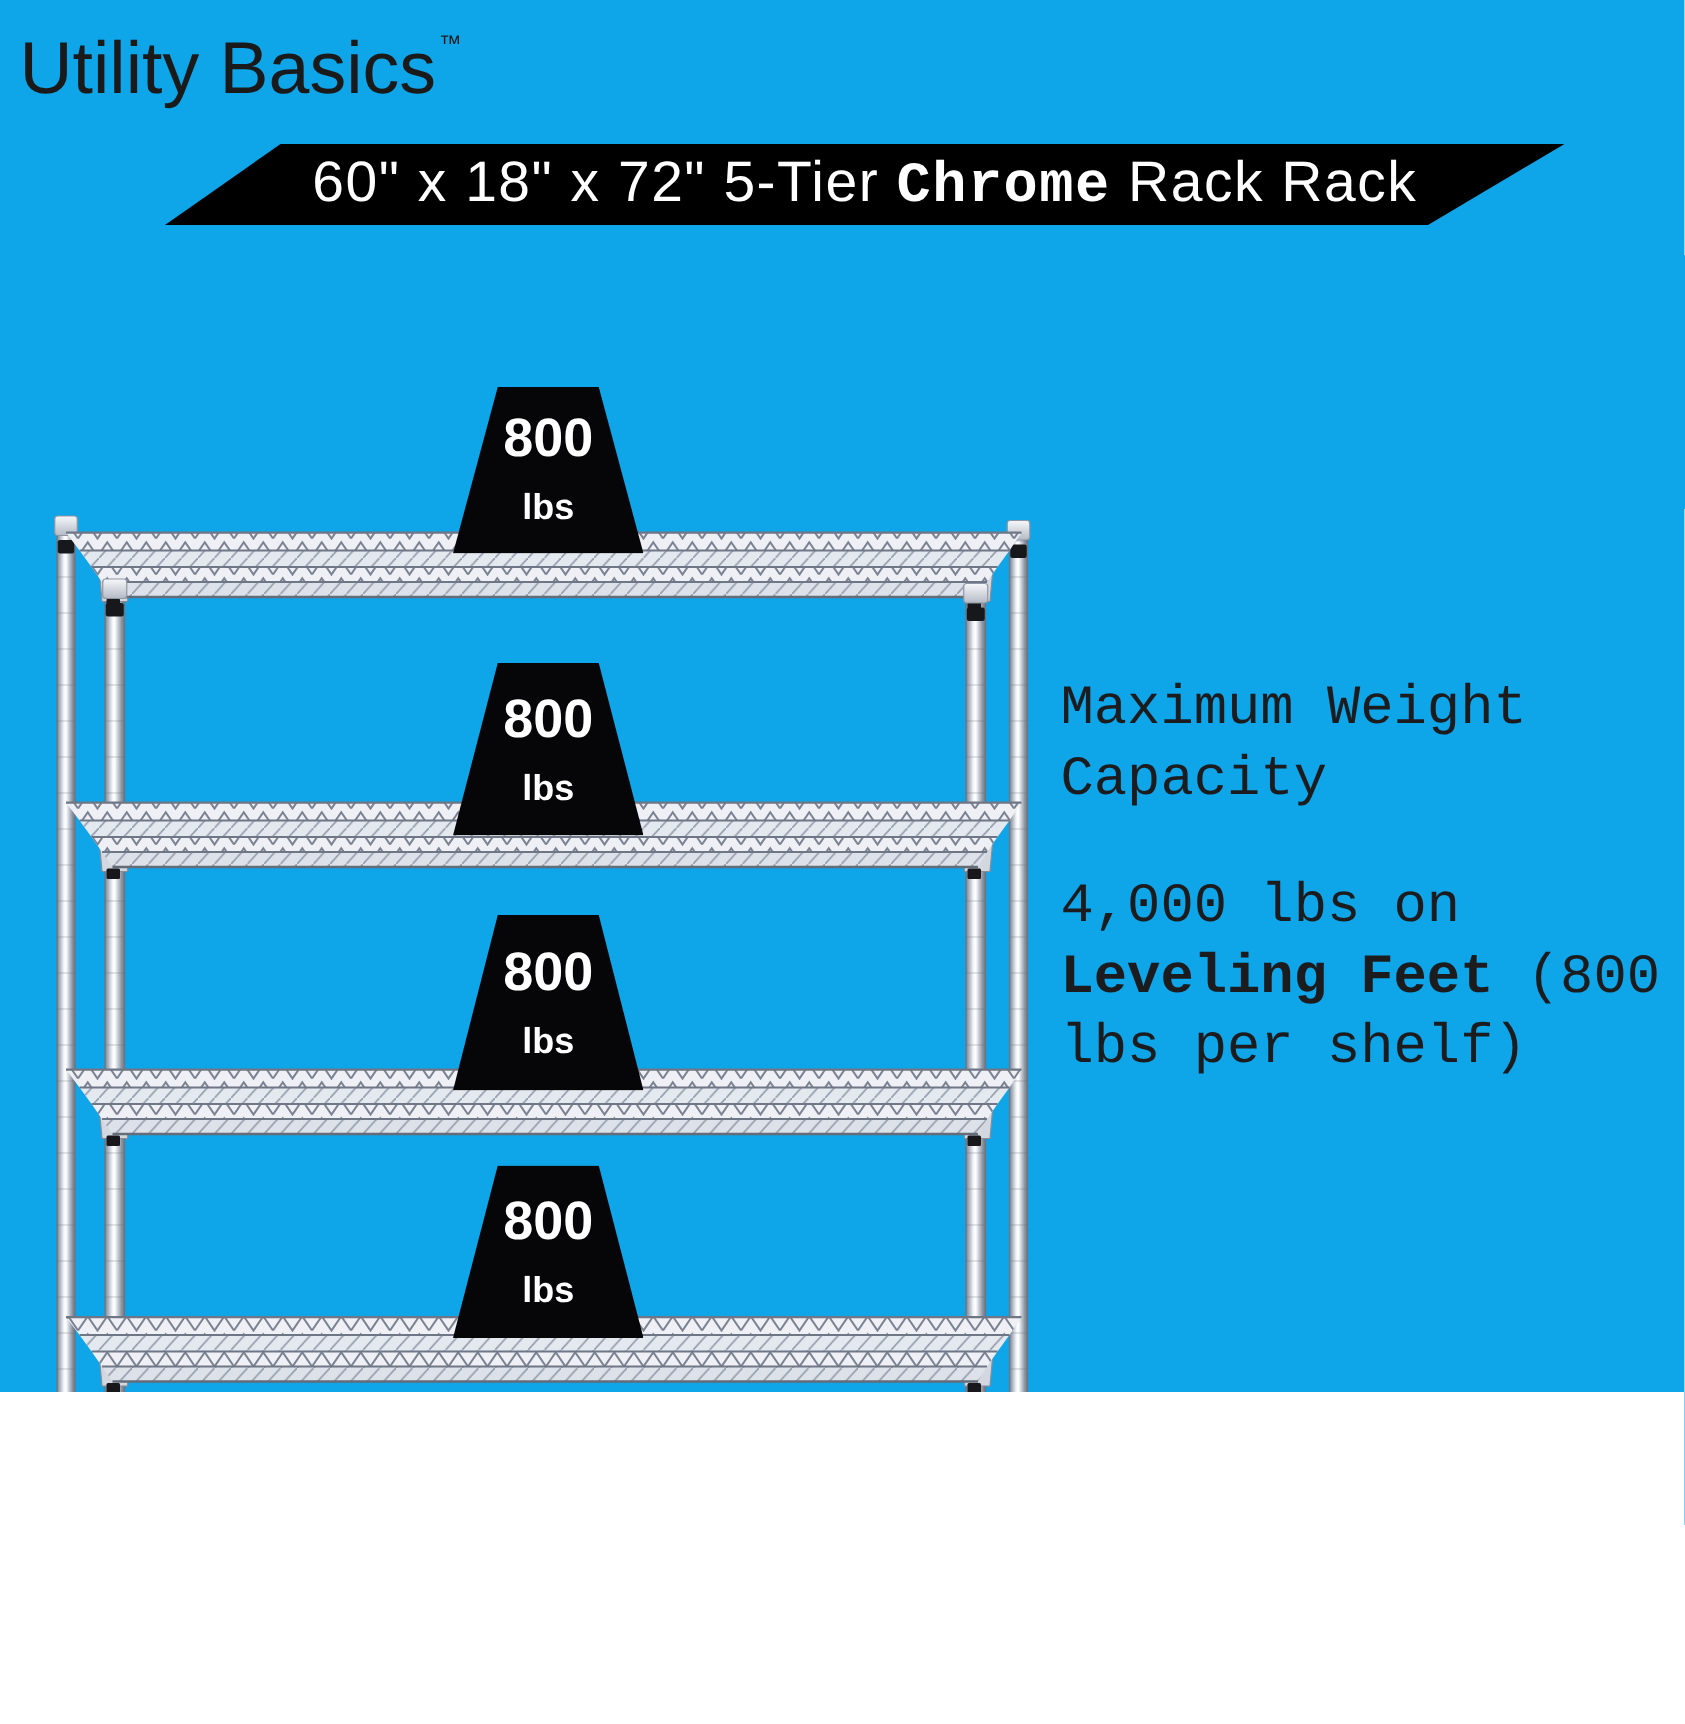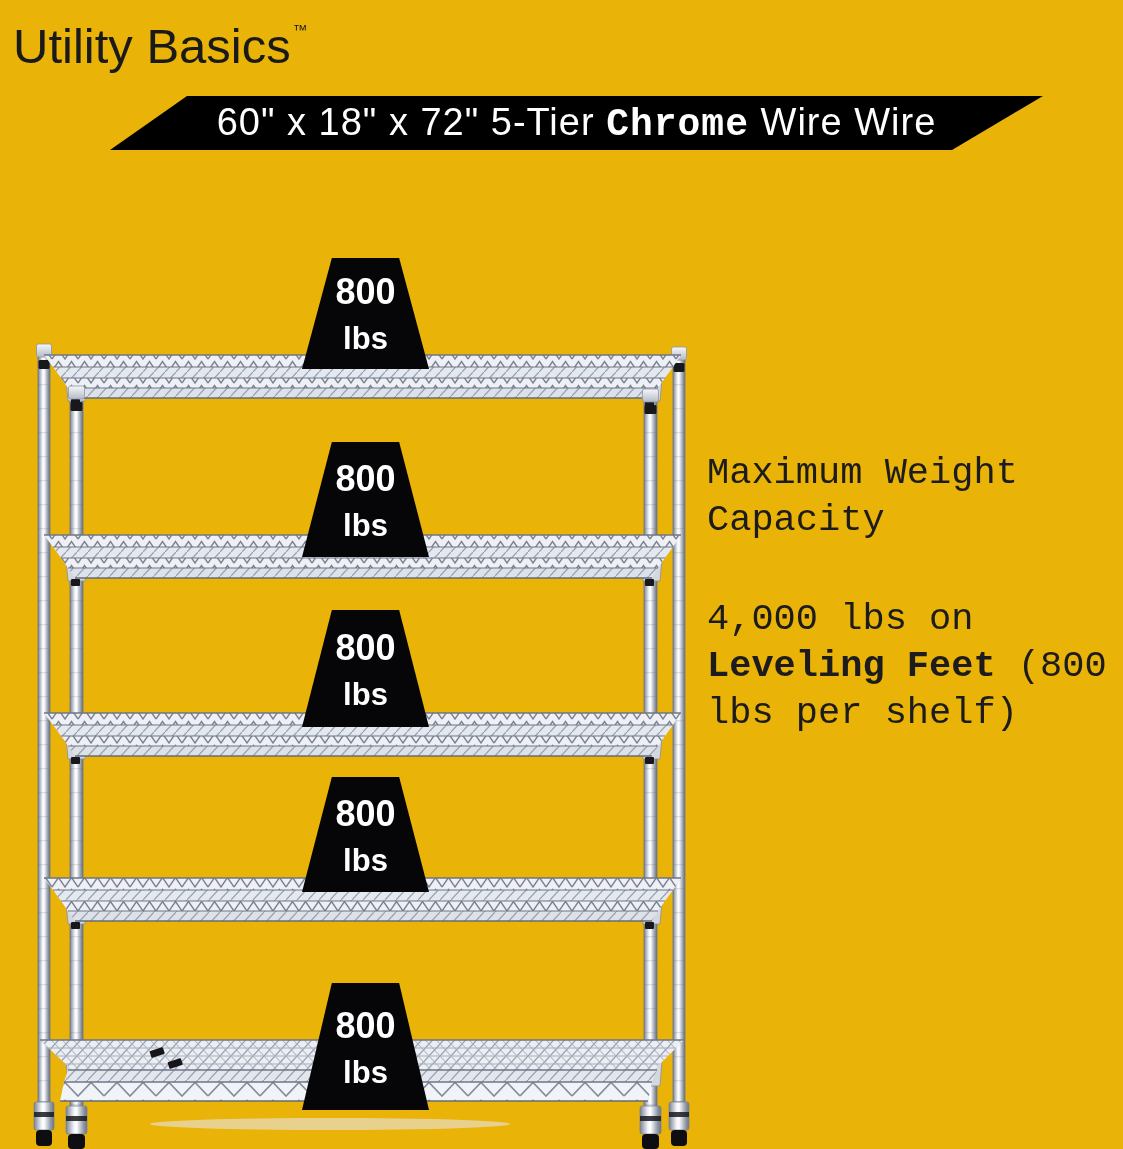--- a/index.html
+++ b/index.html
@@ -1,17 +1,17 @@
 <!DOCTYPE html>
 <html><head>
 <meta charset="utf-8">
 <style>
   html,body{margin:0;padding:0;background:#fff;}
   .page{
-    position:relative;width:1123px;height:1149px;background:#eab308;
+    position:relative;width:1123px;height:928px;background:#0ea5e9;
     font-family:"Liberation Sans", sans-serif;overflow:hidden;color:#1b1b1d;
   }
   
   .logo{
     position:absolute;left:13px;top:2px;font-size:49px;line-height:56px;
     color:#1a1a1a;letter-spacing:0;
   }
   .logo sup{font-size:15px;vertical-align:28px;margin-left:2px;}
   
   .banner{
@@ -26,44 +26,44 @@
   
   .rack-svg{position:absolute;left:0;top:0;z-index:1;}
   
   .weight{
     position:absolute;left:302px;width:127px;background:#060608;color:#fff;
     clip-path:polygon(23.5% 0%, 76.5% 0%, 100% 100%, 0% 100%);
     display:flex;flex-direction:column;align-items:center;z-index:2;
     font-weight:700;text-align:center;
   }
   .weight .val{font-size:36px;line-height:38px;}
-  .weight .unit{font-size:31px;line-height:33px;margin-top:11px;}
+  .weight .unit{font-size:24px;line-height:33px;margin-top:11px;}
   .w1{top:258px;height:111px;padding-top:15px;box-sizing:border-box;}
   .w2{top:442px;height:115px;padding-top:18px;box-sizing:border-box;}
   .w3{top:610px;height:117px;padding-top:19px;box-sizing:border-box;}
   .w4{top:777px;height:115px;padding-top:18px;box-sizing:border-box;}
   .w5{top:983px;height:127px;padding-top:24px;box-sizing:border-box;}
   
   .info{
     position:absolute;left:707px;top:450px;width:400px;
     font-size:37px;line-height:47px;color:#1c1c1e;z-index:2;font-family:Liberation Mono, monospace;
   }
   .info h2{margin:0;font-size:37px;line-height:47px;font-weight:400;}
-  .info p{margin:52px 0 0 0;}
+  .info p{margin:38px 0 0 0;}
   .info .b{font-weight:700;}
 </style>
 </head>
 <body>
 
 <div class="page">
 
   <div class="logo"><span>Utility Basics</span><sup>™</sup></div>
 
   <div class="banner">
-    <div class="txt"><span>60" x 18" x 72" 5-Tier </span><span class="b">Chrome</span><span> Wire Wire</span></div>
+    <div class="txt"><span>60" x 18" x 72" 5-Tier </span><span class="b">Chrome</span><span> Rack Rack</span></div>
   </div>
 
   <svg class="rack-svg" width="1123" height="1149" viewBox="0 0 1123 1149" aria-hidden="true">
     <defs>
       <linearGradient id="postG" x1="0" y1="0" x2="1" y2="0">
         <stop offset="0" stop-color="#79818f"></stop>
           <stop offset="0.2" stop-color="#b9bfca"></stop>
         <stop offset="0.38" stop-color="#f3f5f8"></stop>
           <stop offset="0.5" stop-color="#ffffff"></stop>
         <stop offset="0.62" stop-color="#d6dae2"></stop>

